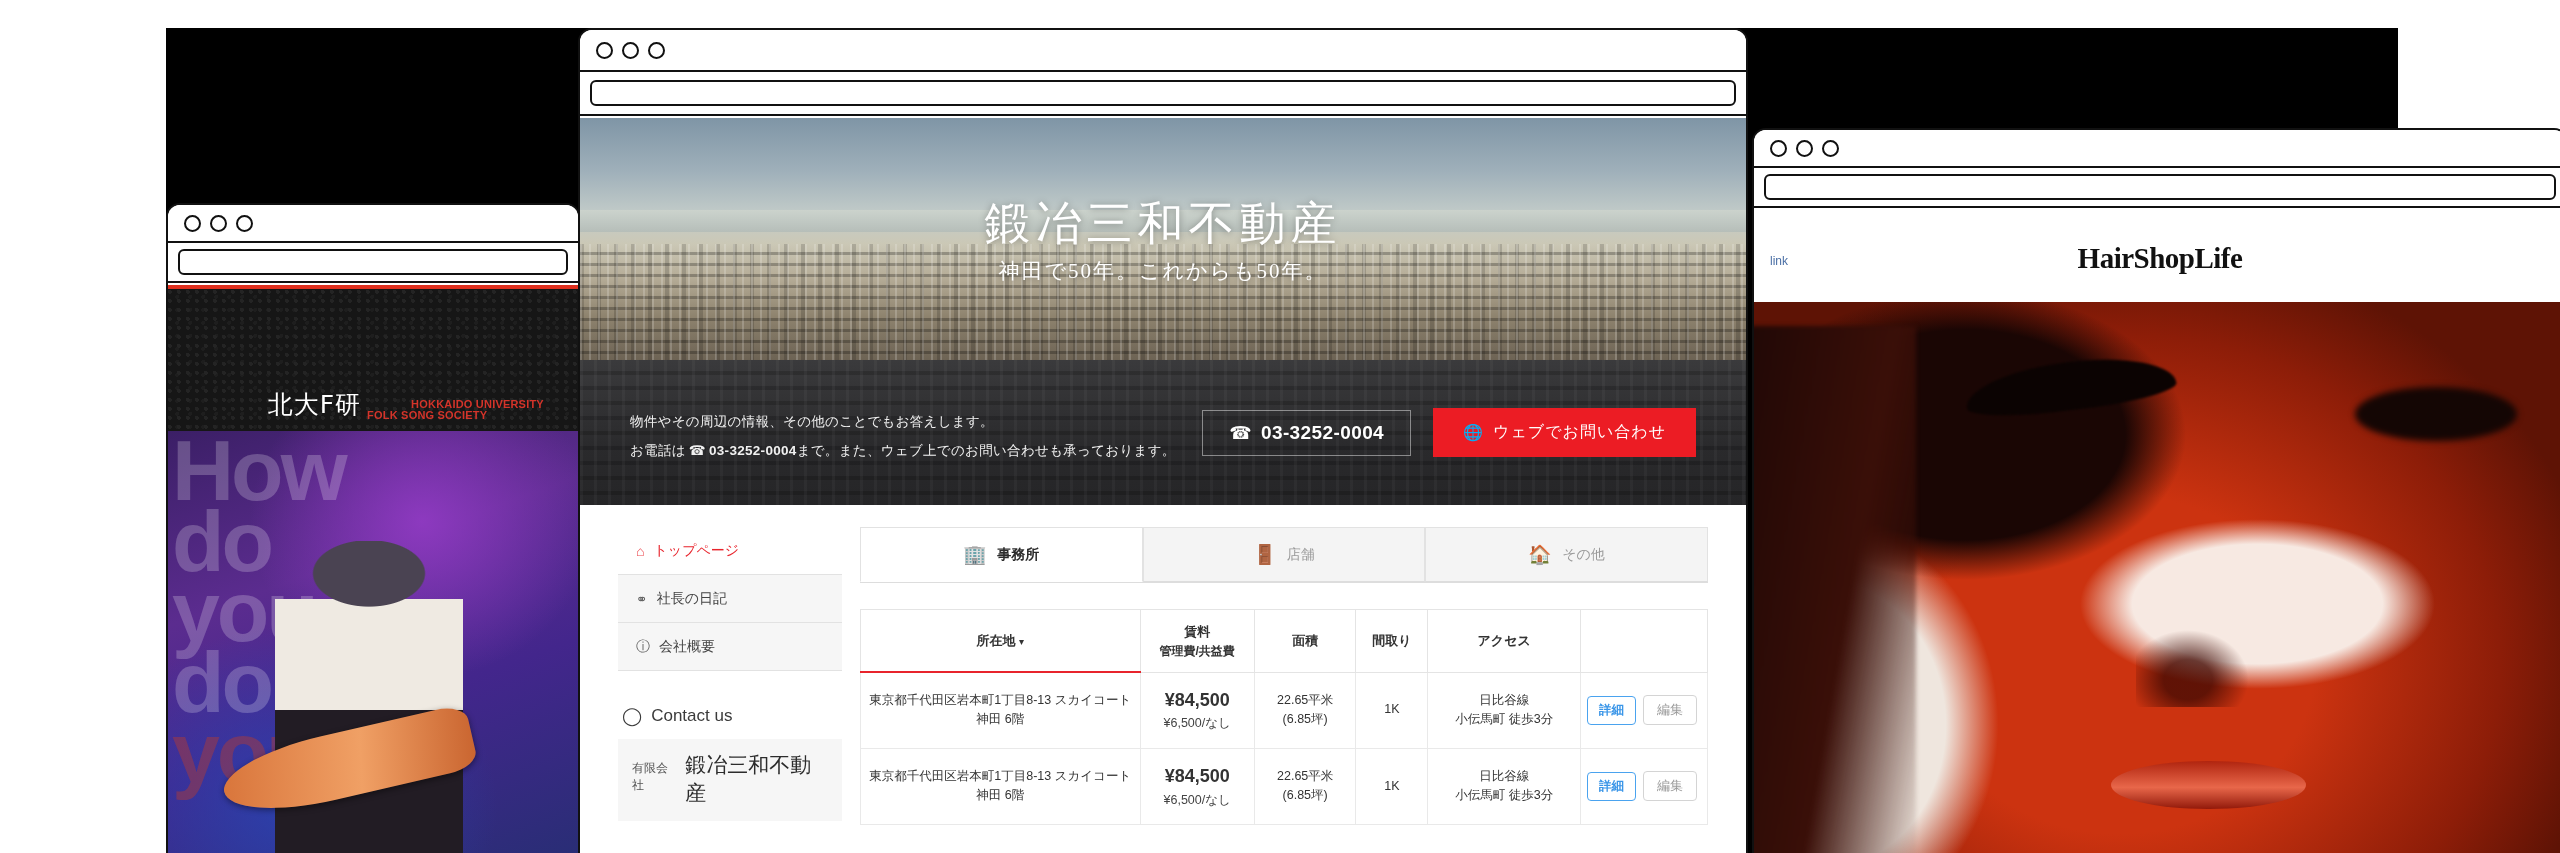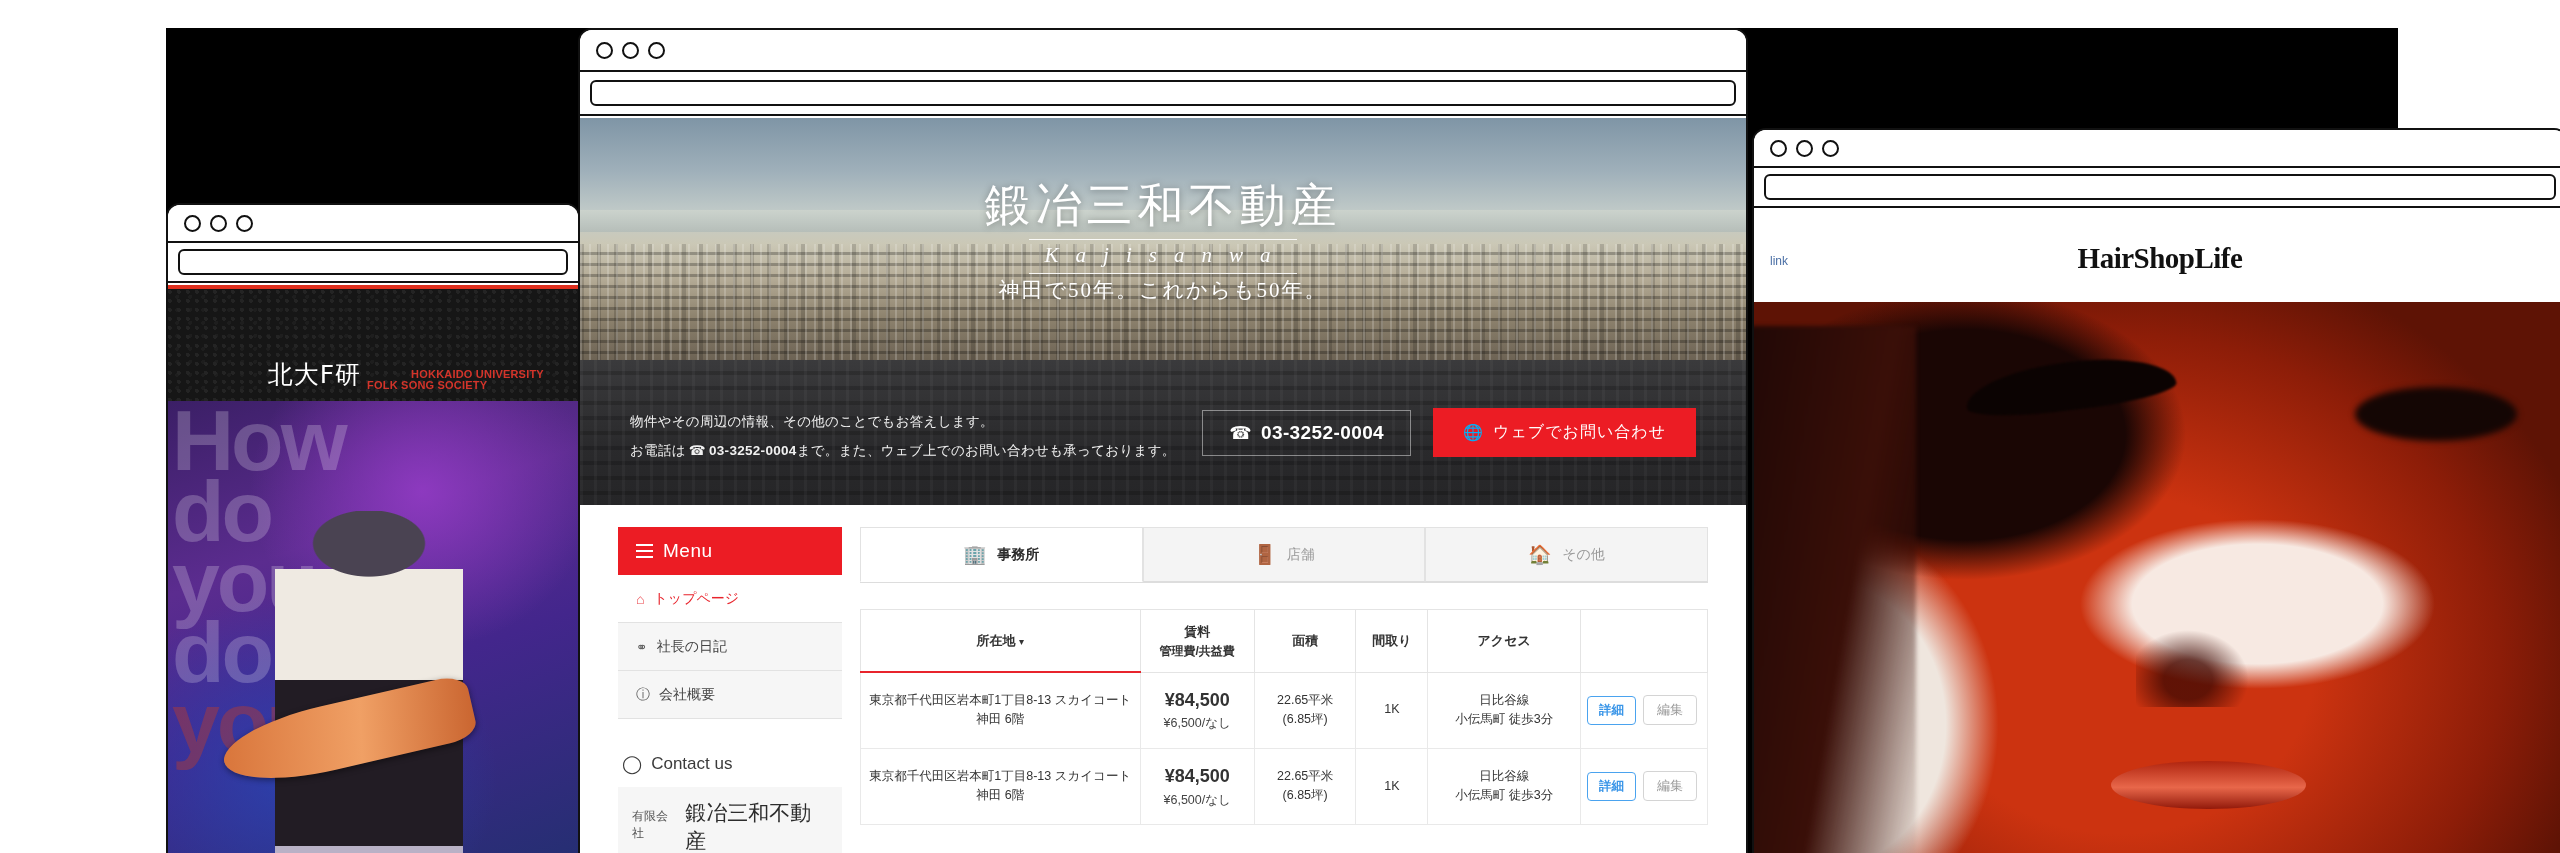--- a/index.html
+++ b/index.html
@@ -19,21 +19,21 @@
   .dot{ width:17px; height:17px; border-radius:50%; border:2.5px solid #111; background:#fff; }
   .win-urlrow{ height:40px; background:#fff; display:flex; align-items:center;
                padding:0 10px; border-bottom:2px solid #111; }
   .urlbar{ flex:1; height:26px; border:2px solid #111; border-radius:6px; background:#fff; }
   .win-body{ position:absolute; left:0; right:0; bottom:0; top:80px; overflow:hidden; background:#fff; }
 
   
   #win-folk{ left:166px; top:203px; width:414px; height:700px; }
   #win-folk .win-body{ background:#000; }
   .folk-redline{ height:4px; background:#e0301e; width:100%; }
-  .folk-header{ background:#161616; height:112px; position:relative;
+  .folk-header{ background:#161616; height:142px; position:relative;
                 background-image:
                   radial-gradient(circle at 20% 30%, #242424 0 2px, transparent 2px),
                   radial-gradient(circle at 70% 60%, #1e1e1e 0 2px, transparent 2px);
                 background-size:9px 9px, 13px 13px; }
   .folk-logo{ position:absolute; left:58%; transform:translateX(-50%);
               bottom:10px; display:flex; align-items:flex-end; gap:6px; white-space:nowrap;}
   .folk-logo-jp{ color:#fff; font-size:25px; letter-spacing:1px;
                  font-family:"DejaVu Sans","Liberation Sans",sans-serif; }
   .folk-logo-en{ color:#d4342a; font-size:11px; line-height:1.02; font-weight:bold;
                  letter-spacing:0.2px; }
@@ -275,21 +275,20 @@
     <div class="win-urlrow">
       <div class="urlbar"></div>
     </div>
 
     <div class="win-body">
 
       <div class="hero">
         <div class="hero-sea"></div>
         <div class="hero-inner">
           <div class="hero-title">鍛冶三和不動産</div>
-          <div class="hero-romaji">Kajisanwa</div>
           <div class="hero-tag">神田で50年。これからも50年。</div>
         </div>
       </div>
 
       <div class="contact">
         <div class="contact-left">
           <div class="contact-p">物件やその周辺の情報、その他のことでもお答えします。</div>
           <div class="contact-p2">
             <span>お電話は</span><span style="margin:0 3px;">☎</span><b>03-3252-0004</b><span>まで。また、ウェブ上でのお問い合わせも承っております。</span>
           </div>
@@ -302,28 +301,20 @@
           <div class="btn-web">
             <span style="font-size:16px;">🌐</span>
             <span>ウェブでお問い合わせ</span>
           </div>
         </div>
       </div>
 
       <div class="content">
 
         <div class="sidebar">
-          <div class="menu-head">
-            <span class="burger">
-              <i></i>
-                <i></i>
-                <i></i>
-            </span>
-            <span>Menu</span>
-          </div>
 
           <div class="menu-item active">
             <span class="mi-ic">⌂</span>
             <span>トップページ</span>
           </div>
           <div class="menu-item">
             <span class="mi-ic">⚭</span>
             <span>社長の日記</span>
           </div>
           <div class="menu-item">

